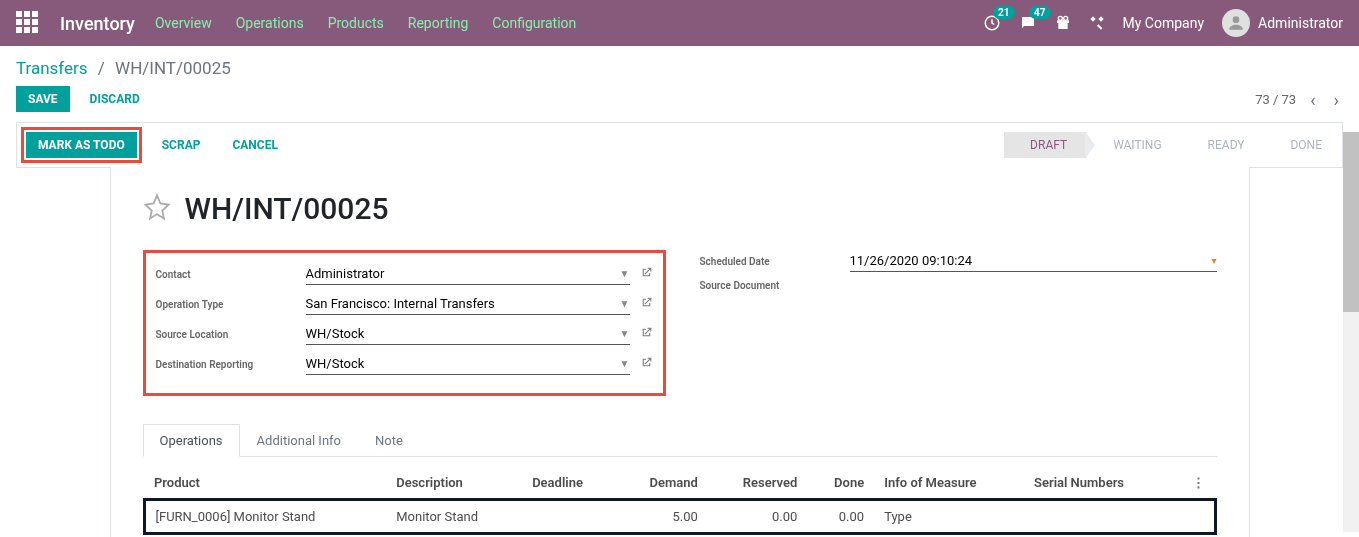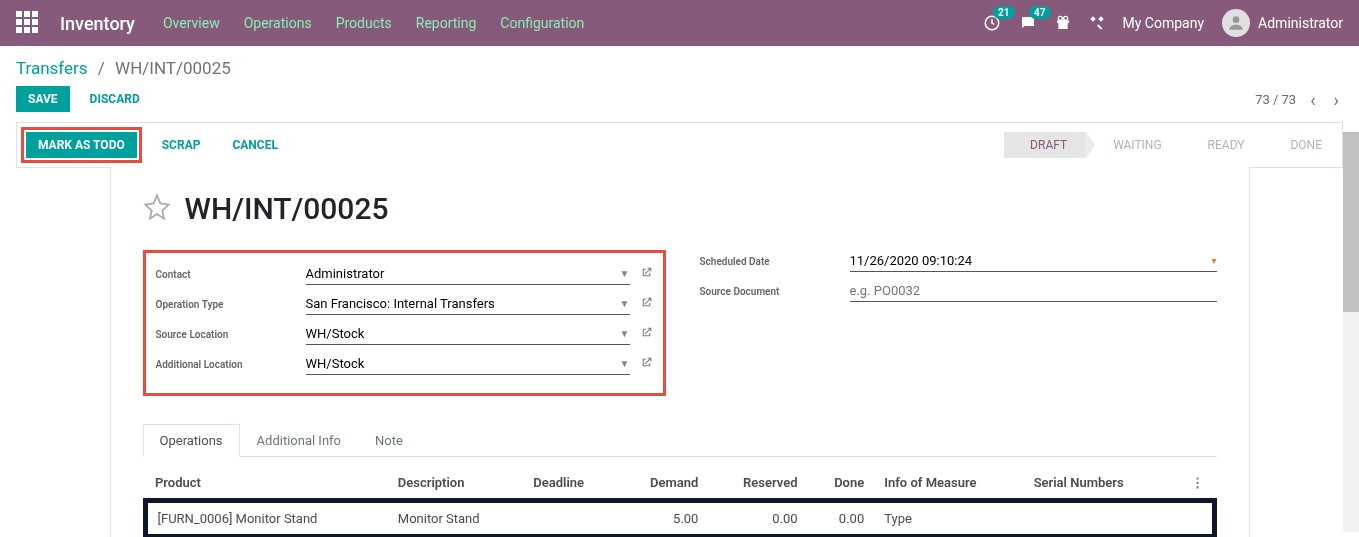--- a/index.html
+++ b/index.html
@@ -1,20 +1,20 @@
 <!DOCTYPE html>
 <html><head>
 <meta charset="utf-8">
 <style>
 * { margin: 0; padding: 0; box-sizing: border-box; font-family: -apple-system, BlinkMacSystemFont, "Segoe UI", Roboto, "Helvetica Neue", sans-serif; }
 body { background: #fff; font-size: 13px; color: #4c4c4c; }
 .top-nav { background: #875a7b; height: 46px; display: flex; align-items: center; padding: 0 16px; color: #fff; }
 .app-icon { width: 24px; height: 24px; display: grid; grid-template-columns: repeat(3, 6px); grid-template-rows: repeat(3, 6px); gap: 2px; margin-right: 20px; cursor: pointer; }
 .app-icon div { background: #fff; }
-.app-name { font-size: 18px; font-weight: 500; margin-right: 28px; }
+.app-name { font-size: 18px; font-weight: 500; margin-right: 20px; }
 .nav-menu { display: flex; gap: 24px; flex: 1; }
 .nav-menu a { color: #86efac; text-decoration: none; font-size: 14px; cursor: pointer; }
 .nav-right { display: flex; align-items: center; gap: 18px; }
 .nav-icon { position: relative; cursor: pointer; display: flex; align-items: center; }
 .badge { position: absolute; top: -8px; right: -14px; background: #00a09d; color: #fff; font-size: 10px; font-weight: bold; padding: 1px 5px; border-radius: 8px; }
 .avatar { width: 28px; height: 28px; border-radius: 50%; background: #e0e0e0; display: flex; align-items: center; justify-content: center; }
 .control-panel { padding: 12px 16px 8px; display: flex; align-items: center; justify-content: space-between; }
 .breadcrumb { font-size: 17px; color: #6c757d; }
 .breadcrumb a { color: #00a09d; text-decoration: none; }
 .breadcrumb span.sep { margin: 0 6px; }
@@ -49,21 +49,21 @@
 .red-box-fields { border: 3px solid #e74c3c; padding: 10px; margin-right: -6px; }
 .orange-caret { color: #e67e22; }
 .tabs { display: flex; border-bottom: 1px solid #dee2e6; margin-top: 28px; }
 .tab { padding: 8px 16px; border: 1px solid transparent; border-bottom: none; font-size: 13px; color: #6c757d; cursor: pointer; background: #fff; }
 .tab.active { border-color: #dee2e6; border-bottom: 1px solid #fff; margin-bottom: -1px; color: #495057; }
 .table-container { margin-top: 10px; }
 table { width: 100%; border-collapse: collapse; }
 th { text-align: left; padding: 8px 10px; font-size: 13px; font-weight: 600; border-bottom: 1px solid #dee2e6; color: #4c4c4c; }
 th.num, td.num { text-align: right; }
 td { padding: 8px 10px; font-size: 13px; }
-.row-highlight { border: 5px solid #0f172a; margin-top: 33px; }
+.row-highlight { border: 3px solid #0f172a; margin-top: 33px; }
 .add-line { color: #00a09d; cursor: pointer; padding: 8px 10px; font-size: 13px; }
 .kebab { cursor: pointer; text-align: right; color: #6c757d; }
 .scrollbar-fake { position: absolute; right: 0; top: 132px; width: 16px; height: 400px; background: #f1f1f1; }
 .scroll-thumb { background: #c1c1c1; width: 100%; height: 180px; }
 </style>
 </head>
 <body>
 
 <div class="top-nav">
   <div class="app-icon">
@@ -206,21 +206,21 @@
             <input value="WH/Stock" style="">
             <span class="caret">▼</span>
           </div>
           <span class="ext-link">
             <svg viewBox="0 0 24 24">
                 <path d="M14 3h7v7h-2V6.4l-9.3 9.3-1.4-1.4L17.6 5H14V3zM5 5h6v2H7v10h10v-4h2v6H5V5z"></path>
               </svg>
           </span>
         </div>
         <div class="form-row">
-          <div class="form-label">Additional Location</div>
+          <div class="form-label">Destination Reporting</div>
           <div class="form-field">
             <input value="WH/Stock" style="">
             <span class="caret">▼</span>
           </div>
           <span class="ext-link">
             <svg viewBox="0 0 24 24">
                 <path d="M14 3h7v7h-2V6.4l-9.3 9.3-1.4-1.4L17.6 5H14V3zM5 5h6v2H7v10h10v-4h2v6H5V5z"></path>
               </svg>
           </span>
         </div>
@@ -230,23 +230,20 @@
     <div class="form-col">
       <div class="form-row">
         <div class="form-label">Scheduled Date</div>
         <div class="form-field">
           <input value="11/26/2020 09:10:24" style="">
           <span class="caret orange-caret">▾</span>
         </div>
       </div>
       <div class="form-row">
         <div class="form-label">Source Document</div>
-        <div class="form-field">
-          <input placeholder="e.g. PO0032" style="">
-        </div>
       </div>
     </div>
   </div>
 
   <div class="tabs">
     <div class="tab active">Operations</div>
     <div class="tab">Additional Info</div>
     <div class="tab">Note</div>
   </div>
 

